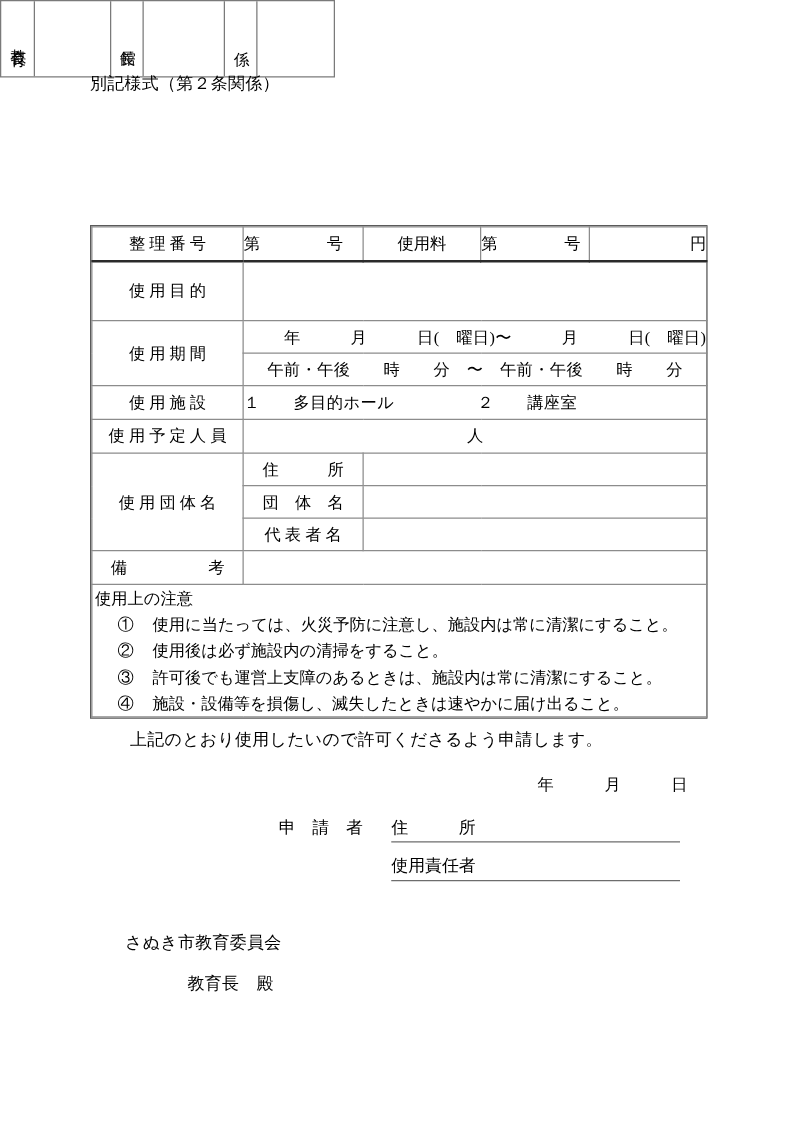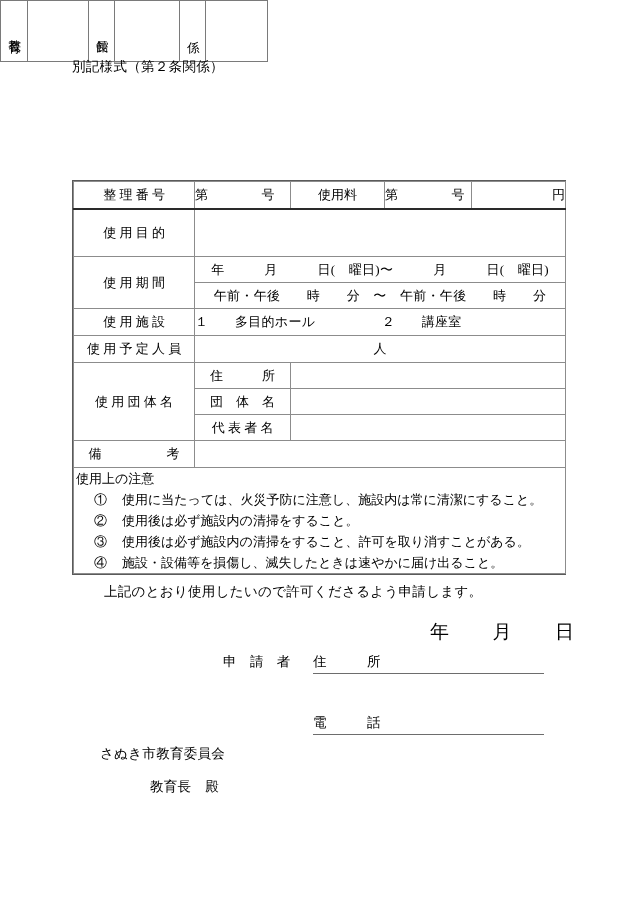--- a/index.html
+++ b/index.html
@@ -113,21 +113,21 @@
   .row-h-ppl  { height: 27px; }
   .row-h-org  { height: 26px; }
   .row-h-note { height: 27px; margin-left: 28px; }
 
   .cell-pad  { padding: 0 10px; }
   .cell-left { text-align: left; }
   .cell-right{ text-align: right; padding-right: 12px; }
   .cell-center { text-align: center; }
 
   .hdr-num  { letter-spacing: .3px; font-family: Liberation Serif, serif; }
-  .period-line1 { text-align: center; letter-spacing: .3px; }
+  .period-line1 { text-align: right; letter-spacing: .3px; }
   .period-line2 { text-align: center; letter-spacing: .3px; }
   .fac-line { padding-left: 14px; letter-spacing: .3px; margin-left: 20px; }
   .ppl-line { text-align: center; padding-right: 82px; }
 
   
   .notice-cell {
     padding: 6px 10px 8px 10px;
     font-size: 13px;
     line-height: 1.62;
     text-align: left;
@@ -149,21 +149,21 @@
     left: 104px;
     top: 583px;
     font-size: 13.5px;
     letter-spacing: .3px;
   }
 
   
   .date-line {
     left: 430px;
     top: 619px;
-    font-size: 19px;
+    font-size: 13px;
   }
   .date-line span { display: inline-block; }
   .date-line .gap { width: 34px; }
 
   
   .applicant-label {
     left: 223px;
     top: 653px;
     font-size: 13.5px;
     letter-spacing: 5px;
@@ -308,21 +308,21 @@
               <li>
                 <span class="num">①</span>
                 <span class="txt">使用に当たっては、火災予防に注意し、施設内は常に清潔にすること。</span>
               </li>
               <li>
                 <span class="num">②</span>
                 <span class="txt">使用後は必ず施設内の清掃をすること。</span>
               </li>
               <li>
                 <span class="num">③</span>
-                <span class="txt">使用後は必ず施設内の清掃をすること、許可を取り消すことがある。</span>
+                <span class="txt">許可後でも運営上支障のあるときは、施設内は常に清潔にすること。</span>
               </li>
               <li>
                 <span class="num">④</span>
                 <span class="txt">施設・設備等を損傷し、滅失したときは速やかに届け出ること。</span>
               </li>
             </ul>
           </td>
         </tr>
 
       </tbody>
@@ -337,20 +337,20 @@
     <span>月</span>
     <span class="gap"></span>
     <span>日</span>
   </div>
 
   <div class="abs applicant-label nowrap">申 請 者</div>
 
   <div class="field field-addr">
     <span>住　　　所</span>
   </div>
-  <div class="field field-tel">
-    <span>電　　　話</span>
+  <div class="field field-mgr">
+    <span>使用責任者</span>
   </div>
 
   <div class="abs addressee-org nowrap">さぬき市教育委員会</div>
   <div class="abs addressee-person nowrap">教育長　殿</div>
 
 </div>
 
 </body></html>

